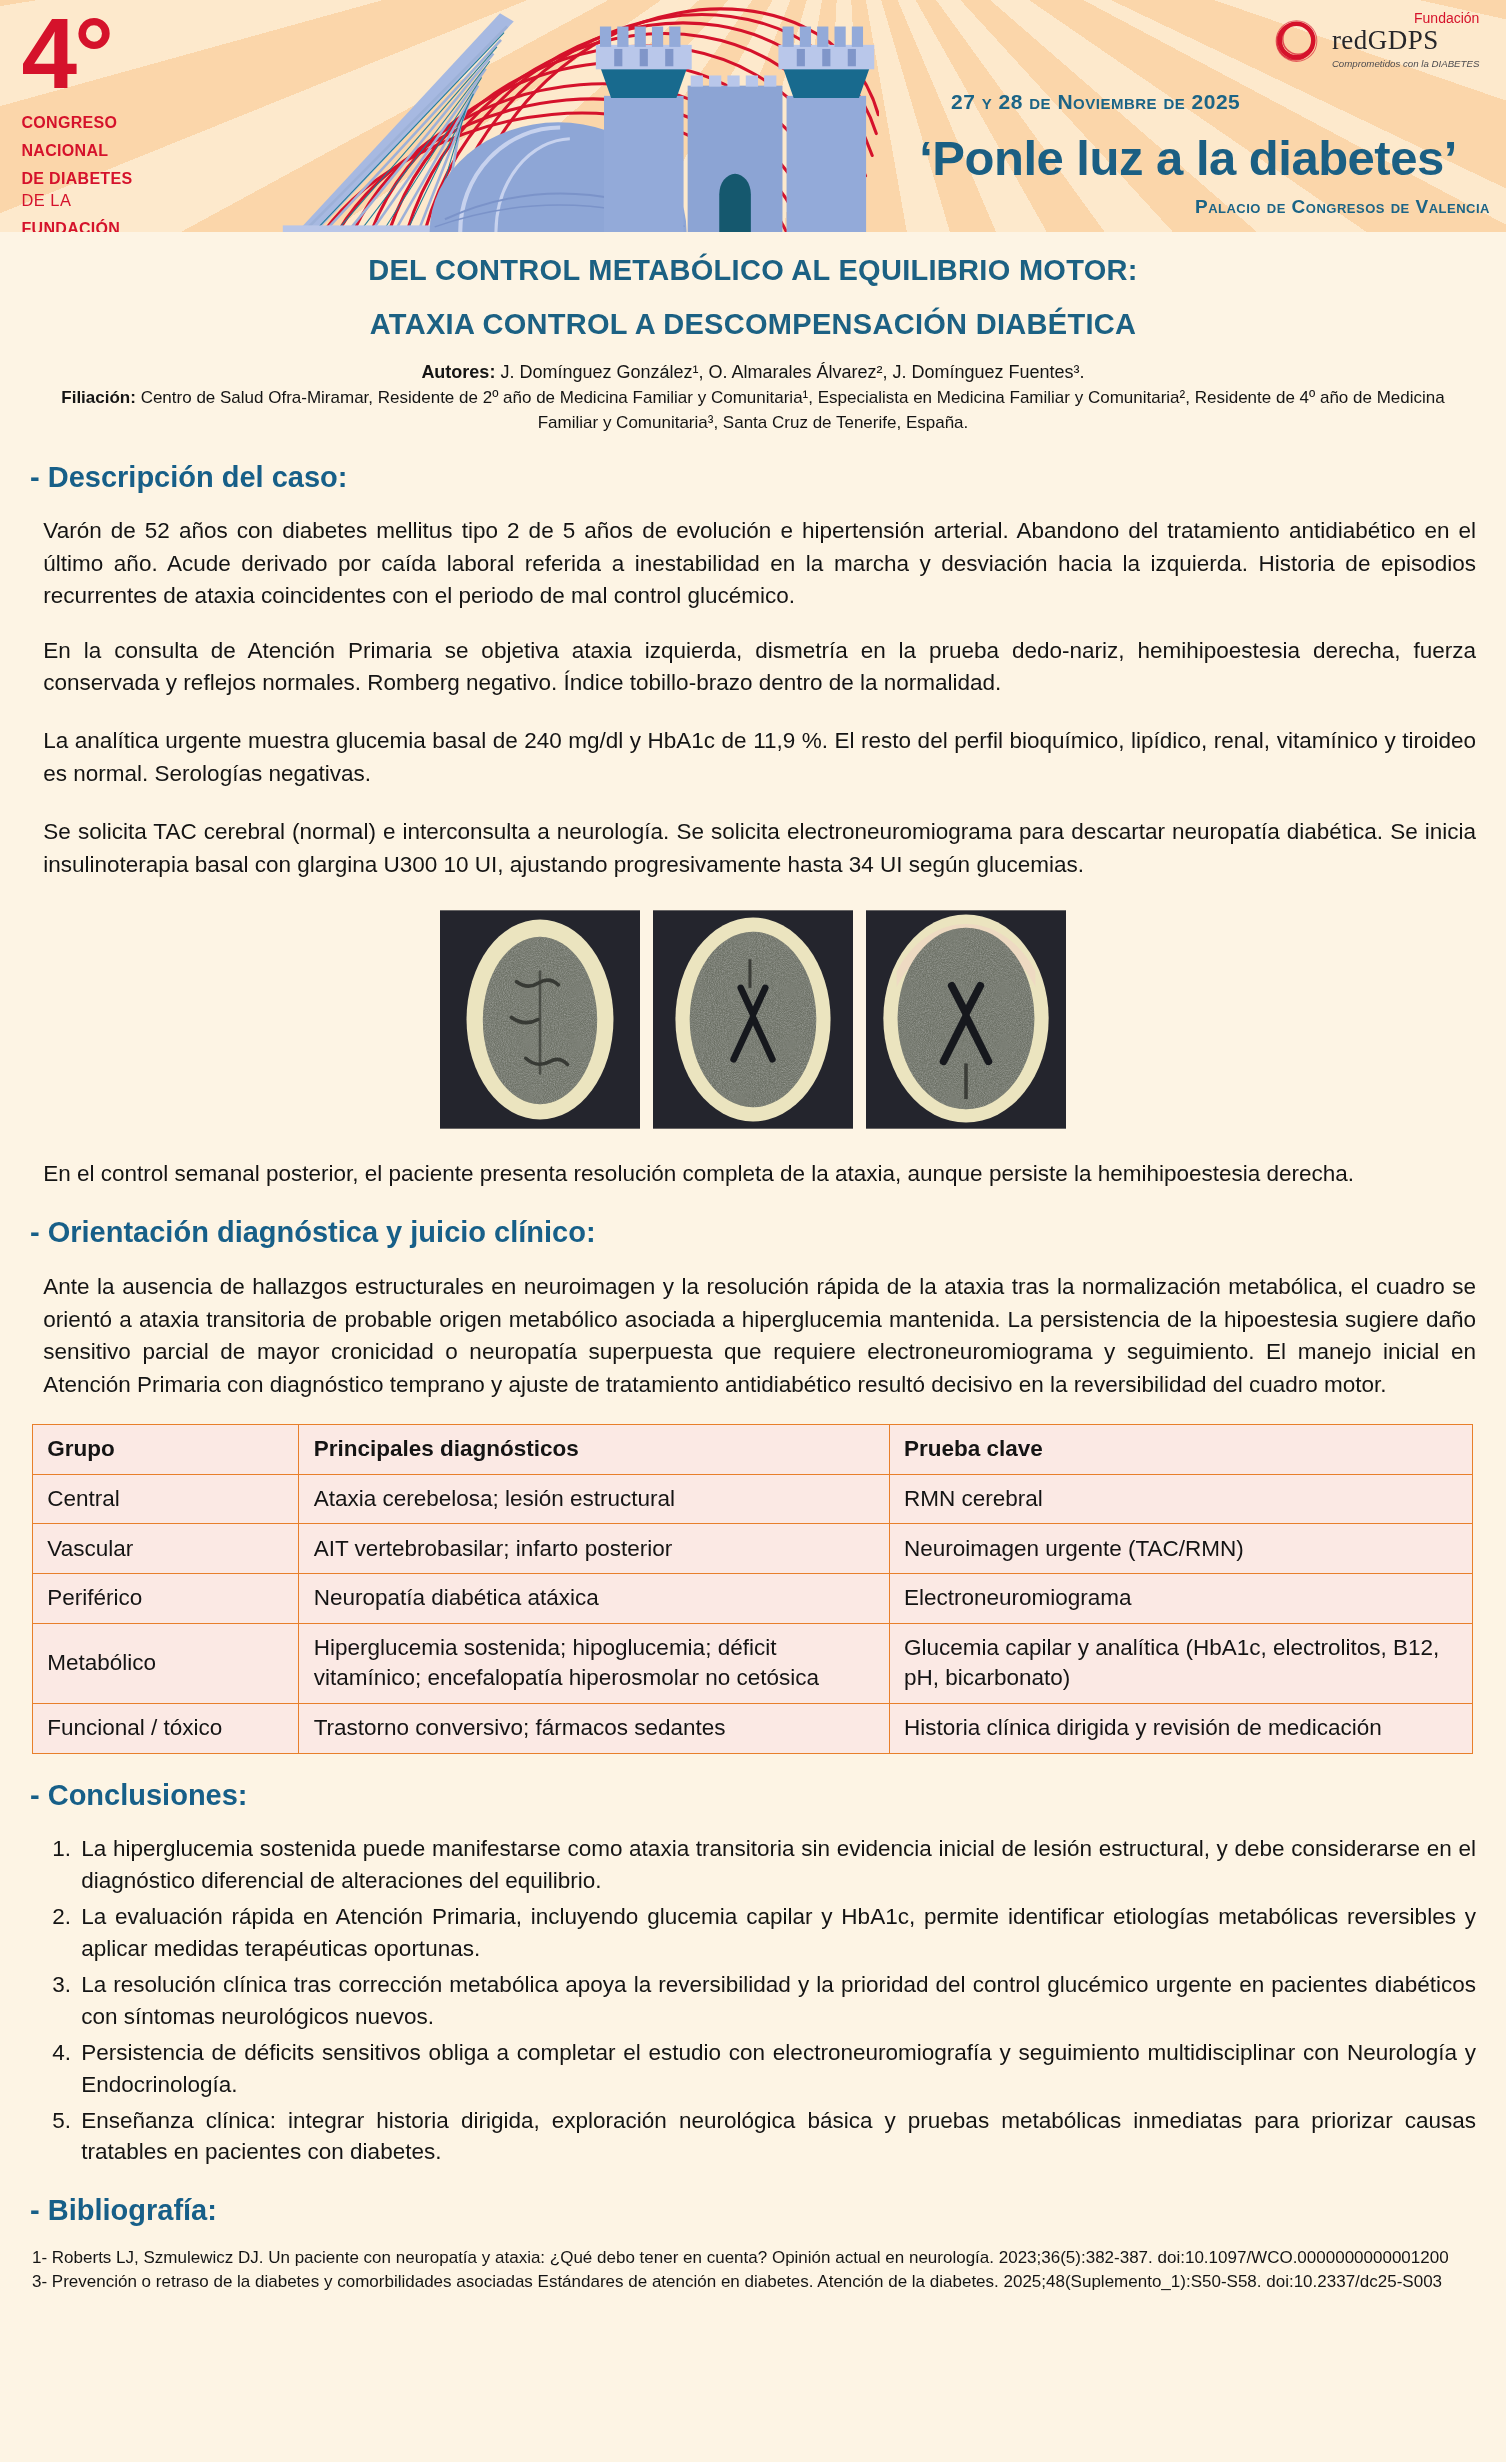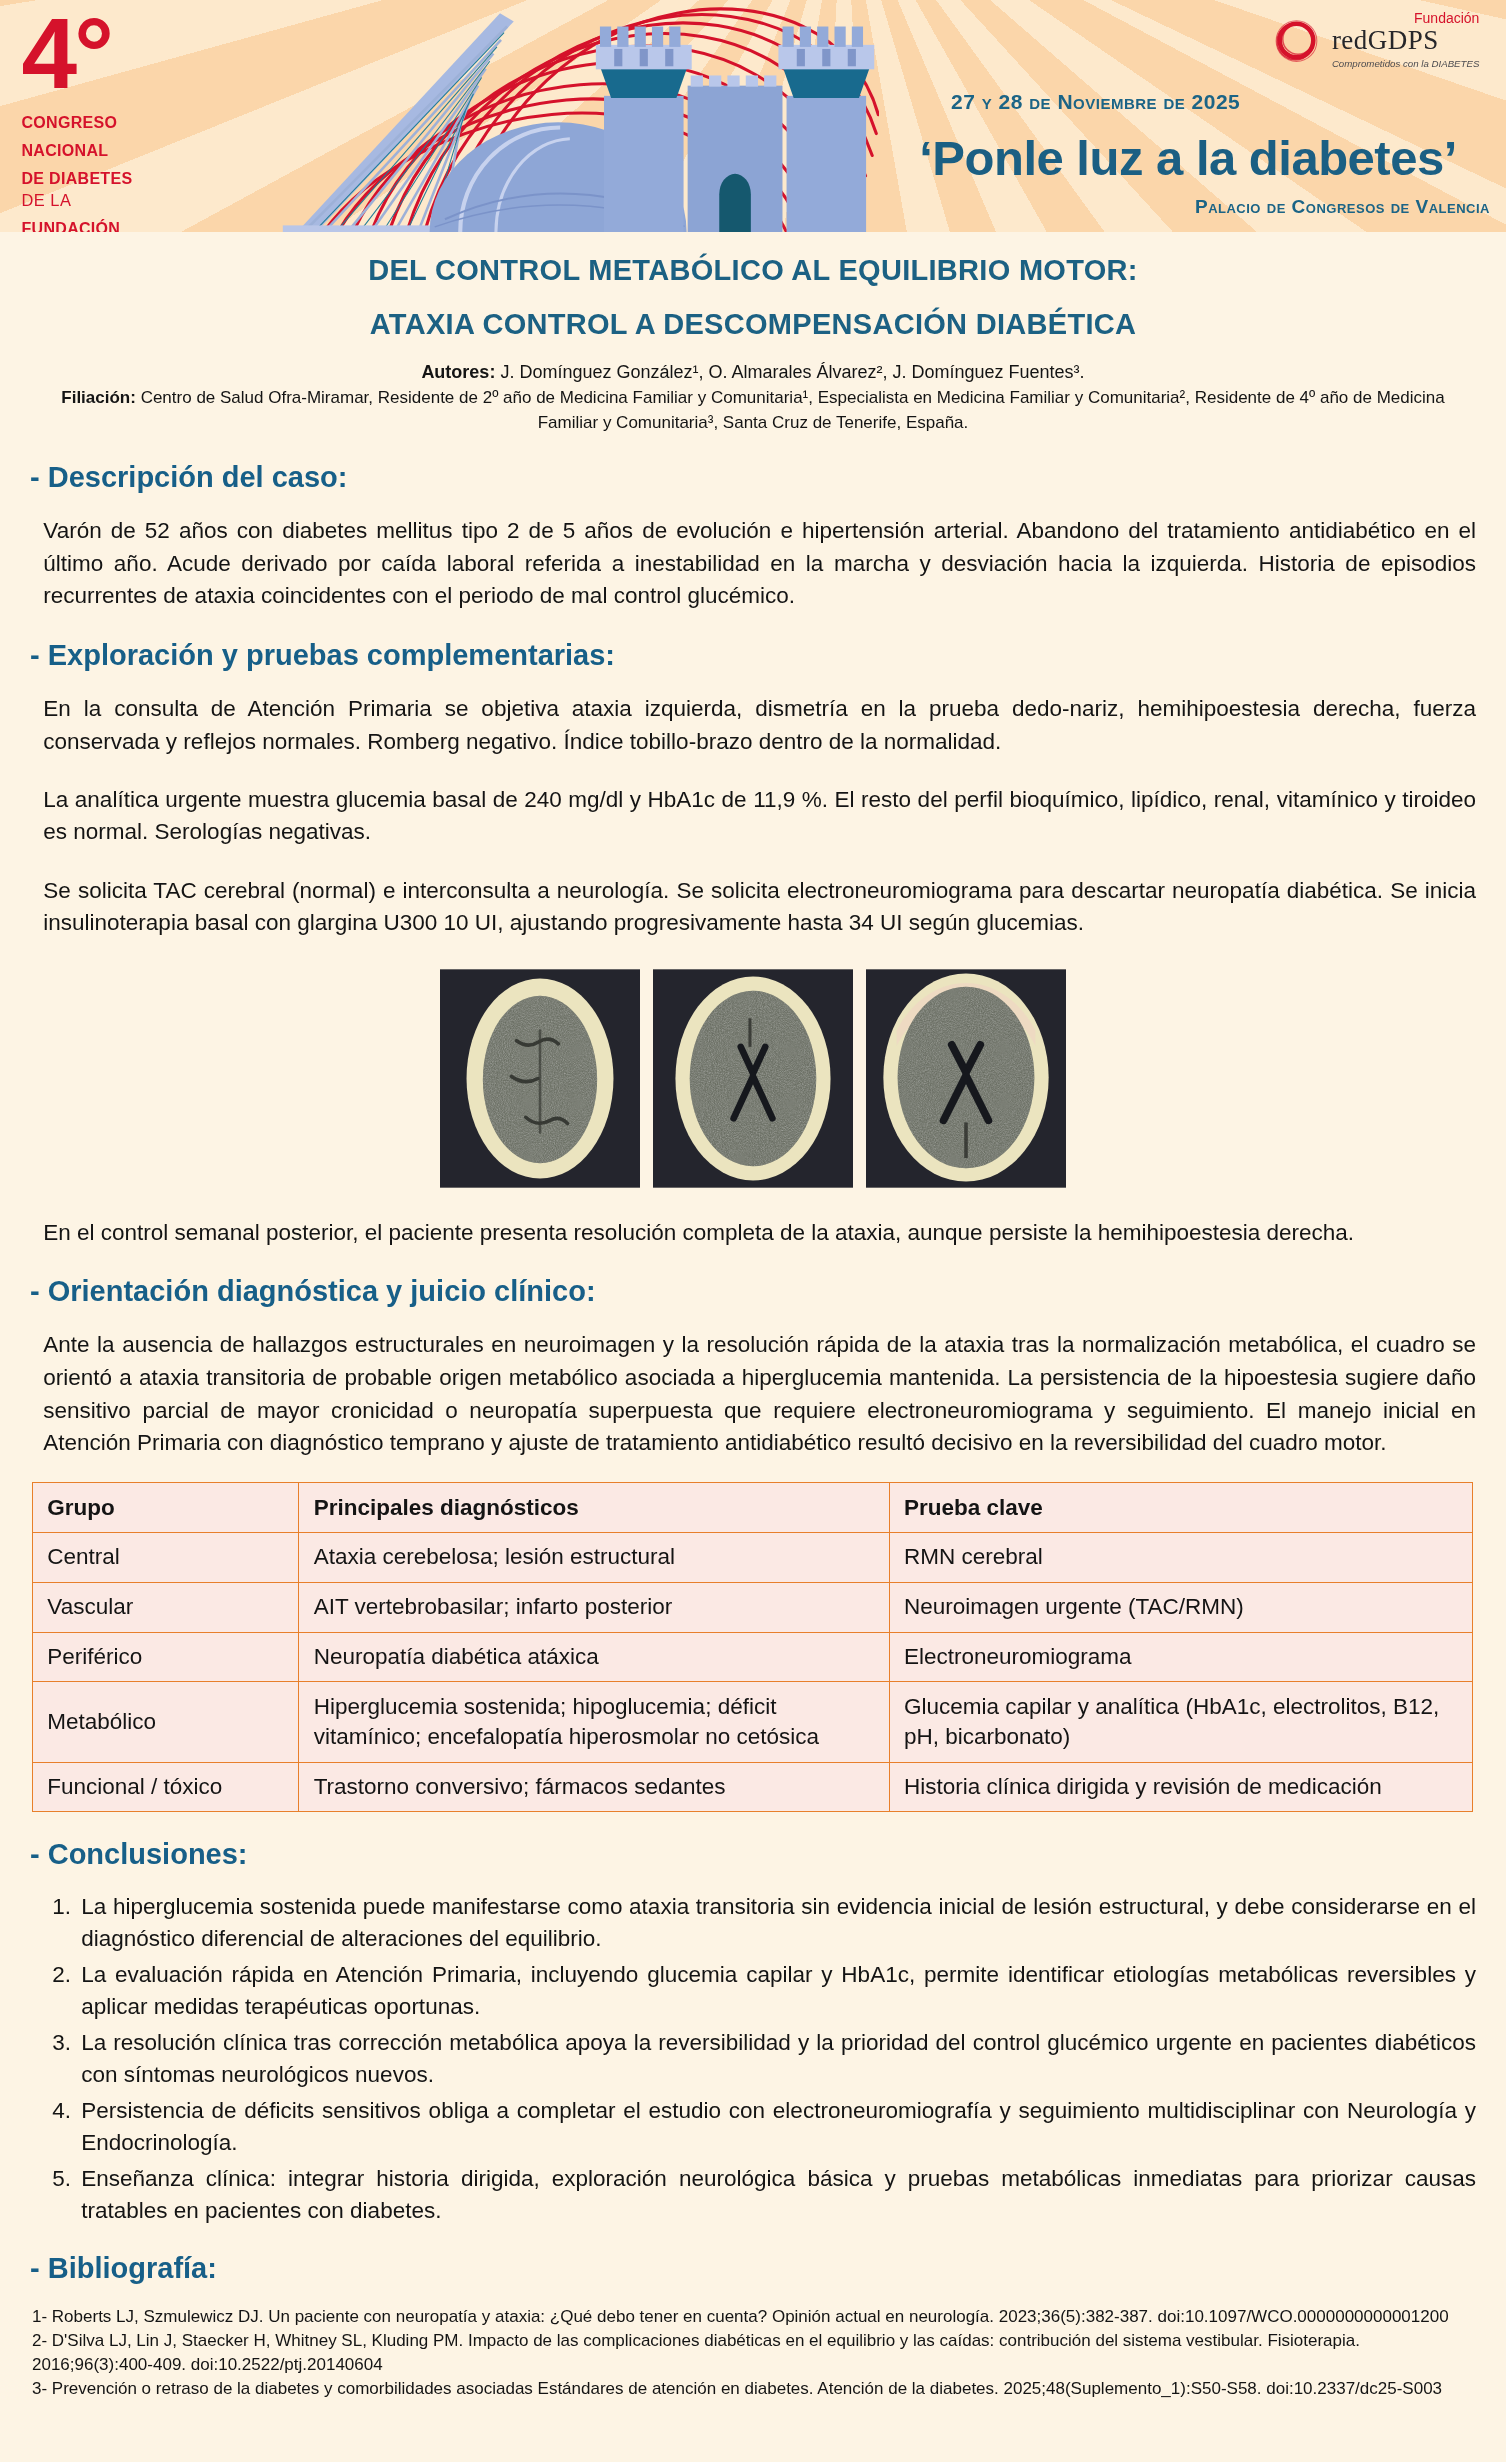--- a/index.html
+++ b/index.html
@@ -197,21 +197,20 @@
     <p class="authors">
       <span class="lbl">Autores:</span><span> J. Domínguez González¹, O. Almarales Álvarez², J. Domínguez Fuentes³.</span>
     </p>
     <p class="affil">
       <span class="lbl">Filiación:</span><span> Centro de Salud Ofra-Miramar, Residente de 2º año de Medicina Familiar y Comunitaria¹, Especialista en Medicina Familiar y Comunitaria², Residente de 4º año de Medicina Familiar y Comunitaria³, Santa Cruz de Tenerife, España.</span>
     </p>
 
     <h2>- Descripción del caso:</h2>
     <p class="body">Varón de 52 años con diabetes mellitus tipo 2 de 5 años de evolución e hipertensión arterial. Abandono del tratamiento antidiabético en el último año. Acude derivado por caída laboral referida a inestabilidad en la marcha y desviación hacia la izquierda. Historia de episodios recurrentes de ataxia coincidentes con el periodo de mal control glucémico.</p>
 
-    <h2>- Exploración y pruebas complementarias:</h2>
     <p class="body">En la consulta de Atención Primaria se objetiva ataxia izquierda, dismetría en la prueba dedo-nariz, hemihipoestesia derecha, fuerza conservada y reflejos normales. Romberg negativo. Índice tobillo-brazo dentro de la normalidad.</p>
     <p class="body follow">La analítica urgente muestra glucemia basal de 240 mg/dl y HbA1c de 11,9 %. El resto del perfil bioquímico, lipídico, renal, vitamínico y tiroideo es normal. Serologías negativas.</p>
     <p class="body follow">Se solicita TAC cerebral (normal) e interconsulta a neurología. Se solicita electroneuromiograma para descartar neuropatía diabética. Se inicia insulinoterapia basal con glargina U300 10 UI, ajustando progresivamente hasta 34 UI según glucemias.</p>
 
     <div class="ct-row">
       <figure class="ct">
         <svg viewBox="0 0 392 428" aria-hidden="true">
           <defs>
             <filter id="ctn1" x="-10%" y="-10%" width="120%" height="120%">
               <feTurbulence type="fractalNoise" baseFrequency="0.5" numOctaves="3" seed="7" stitchTiles="stitch"></feTurbulence>
@@ -353,19 +352,18 @@
         </li>
         <li>
           <span class="num">5.</span>
           <span class="txt">Enseñanza clínica: integrar historia dirigida, exploración neurológica básica y pruebas metabólicas inmediatas para priorizar causas tratables en pacientes con diabetes.</span>
         </li>
       </ol>
 
     <h2>- Bibliografía:</h2>
     <div class="refs">
         <p>1- Roberts LJ, Szmulewicz DJ. Un paciente con neuropatía y ataxia: ¿Qué debo tener en cuenta? Opinión actual en neurología. 2023;36(5):382-387. doi:10.1097/WCO.0000000000001200</p>
-        <p>2- D'Silva LJ, Lin J, Staecker H, Whitney SL, Kluding PM. Impacto de las complicaciones diabéticas en el equilibrio y las caídas: contribución del sistema vestibular. Fisioterapia. 2016;96(3):400-409. doi:10.2522/ptj.20140604</p>
         <p>3- Prevención o retraso de la diabetes y comorbilidades asociadas Estándares de atención en diabetes. Atención de la diabetes. 2025;48(Suplemento_1):S50-S58. doi:10.2337/dc25-S003</p>
       </div>
 
   </main>
 </div>
 
 
 </body></html>

